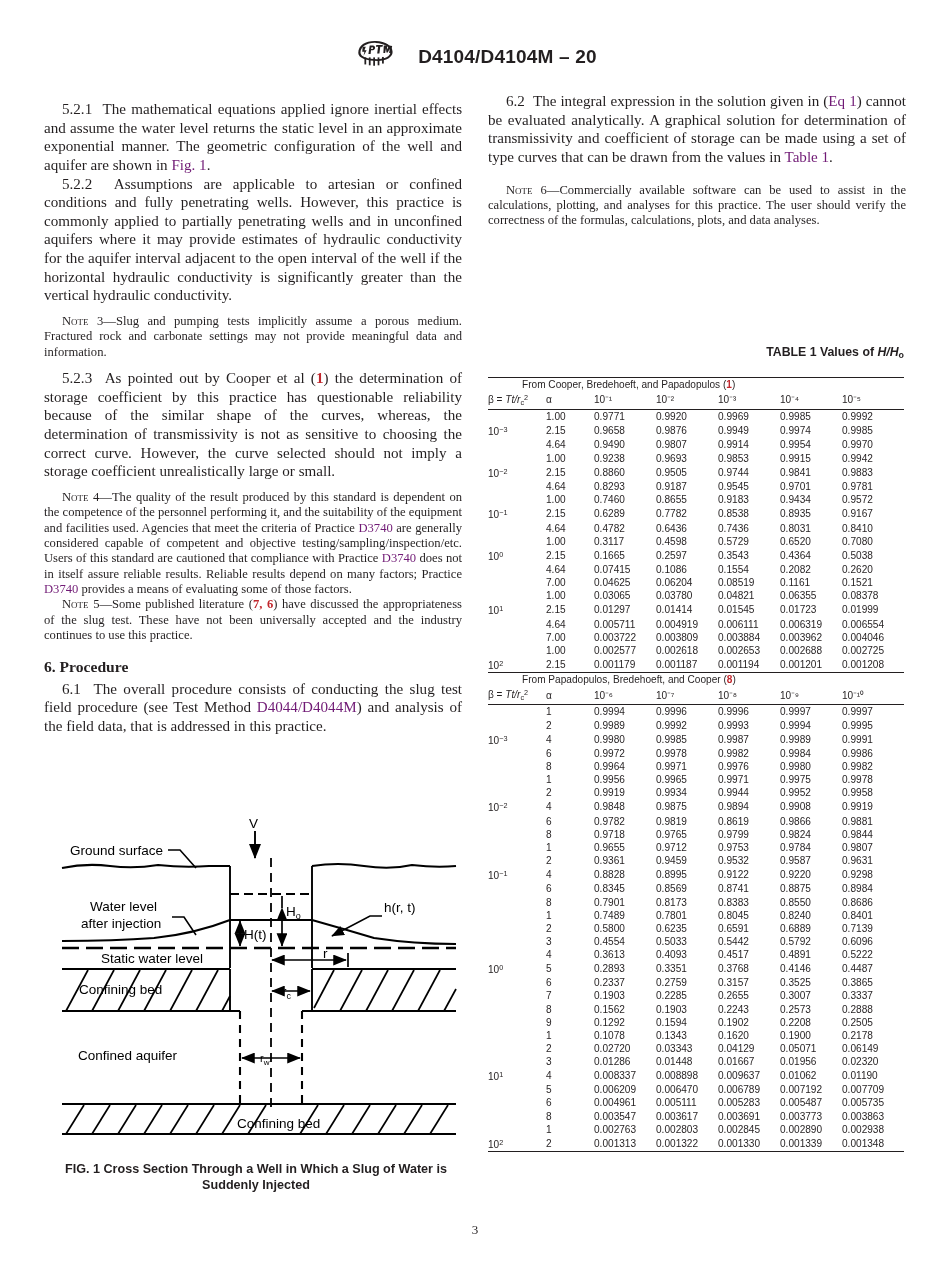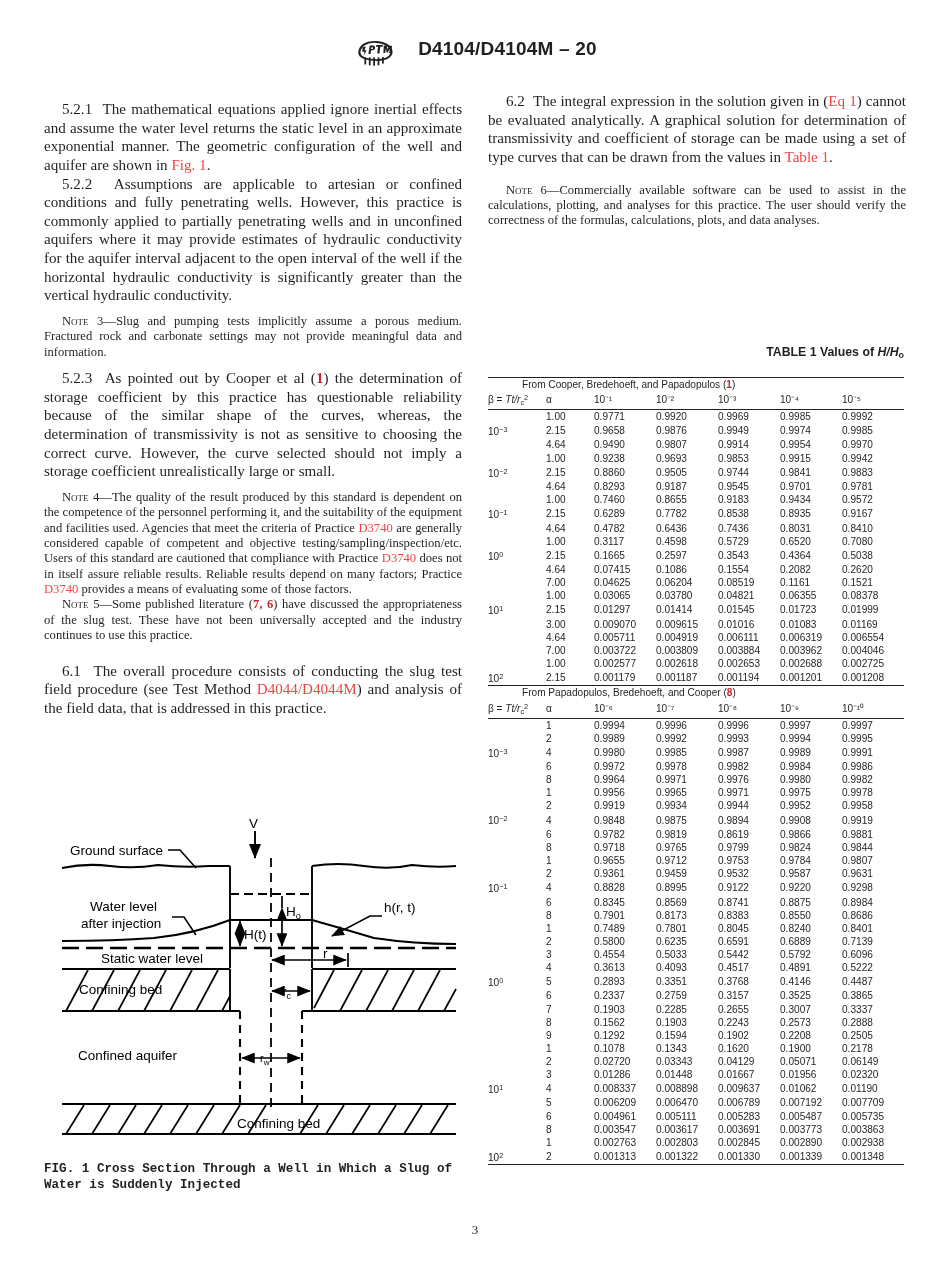--- a/index.html
+++ b/index.html
@@ -22,21 +22,21 @@
   }
 
   
   .masthead {
     position: absolute;
     top: 38px;
     left: 0;
     width: 950px;
     text-align: center;
     display: flex;
-    align-items: flex-start;
+    align-items: flex-end;
     justify-content: center;
     gap: 21px;
   }
   .astm-logo { width: 44px; height: 30px; display: block; }
   .std-designation {
     font-family: "Liberation Sans", sans-serif;
     font-weight: bold;
     font-size: 19px;
     letter-spacing: 0.2px;
     color: #231f20;
@@ -68,21 +68,21 @@
   p.note {
     margin: 0;
     font-size: 12.6px;
     line-height: 1.22;
     text-align: justify;
     text-indent: 18px;
     hyphens: auto;
     -webkit-hyphens: auto;
   }
   .sp-note { height: 9px; }
-  .ref { color: #ef4444; margin-top: 16px; }
+  .ref { color: #701a75; margin-top: 16px; }
   .bold-ref { color: #c1272d; font-weight: bold; }
   .noteword {
     font-variant: small-caps;
     font-size: 12.6px;
   }
   h3.section-head {
     font-family: "Liberation Serif", serif;
     font-weight: bold;
     font-size: 15.6px;
     margin: 0;
@@ -90,24 +90,24 @@
   }
 
   
   .figure-wrap {
     position: absolute;
     left: 44px;
     top: 808px;
     width: 424px;
   }
   .fig-caption {
-    font-family: Liberation Mono, monospace;
+    font-family: Liberation Sans, sans-serif;
     font-weight: bold;
     font-size: 12.6px;
-    text-align: left;
+    text-align: center;
     line-height: 1.28;
     margin-top: 4px;
     width: 424px;
   }
 
   
   .table-wrap {
     position: absolute;
     left: 488px;
     top: 345px;
@@ -197,20 +197,21 @@
     <p class="body"><span>5.2.3</span>&nbsp;&nbsp;<span>As pointed out by Cooper et al (</span><span class="bold-ref">1</span><span>) the determination of storage coefficient by this practice has questionable reliability because of the similar shape of the curves, whereas, the determination of transmissivity is not as sensitive to choosing the correct curve. However, the curve selected should not imply a storage coefficient unrealistically large or small.</span></p>
 
     <div class="sp-note"></div>
 
     <p class="note"><span class="noteword">Note</span> <span>4</span><span>—The quality of the result produced by this standard is dependent on the competence of the personnel performing it, and the suitability of the equipment and facilities used. Agencies that meet the criteria of Practice </span><span class="ref">D3740</span><span> are generally considered capable of competent and objective testing/sampling/inspection/etc. Users of this standard are cautioned that compliance with Practice </span><span class="ref">D3740</span><span> does not in itself assure reliable results. Reliable results depend on many factors; Practice </span><span class="ref">D3740</span><span> provides a means of evaluating some of those factors.</span></p>
 
     <p class="note"><span class="noteword">Note</span> <span>5</span><span>—Some published literature (</span><span class="bold-ref">7</span><span class="bold-ref">, </span><span class="bold-ref">6</span><span>) have discussed the appropriateness of the slug test. These have not been universally accepted and the industry continues to use this practice.</span></p>
 
     <div style="height:14px"></div>
 
+    <h3 class="section-head">6.  Procedure</h3>
 
     <div style="height:4px"></div>
 
     <p class="body"><span>6.1</span>&nbsp;&nbsp;<span>The overall procedure consists of conducting the slug test field procedure (see Test Method </span><span class="ref">D4044/D4044M</span><span>) and analysis of the field data, that is addressed in this practice.</span></p>
   </div>
 
   <div class="col-right">
     <p class="body"><span>6.2</span>&nbsp;&nbsp;<span>The integral expression in the solution given in (</span><span class="ref">Eq 1</span><span>) cannot be evaluated analytically. A graphical solution for determination of transmissivity and coefficient of storage can be made using a set of type curves that can be drawn from the values in </span><span class="ref">Table 1</span><span>.</span></p>
 
     <div style="height:16px"></div>
@@ -362,29 +363,20 @@
             <td class="c-val">0.08378</td>
           </tr>
           <tr>
             <td class="c-beta">10<span class="sup">1</span></td>
             <td class="c-alpha">2.15</td>
             <td class="c-val">0.01297</td>
             <td class="c-val">0.01414</td>
             <td class="c-val">0.01545</td>
             <td class="c-val">0.01723</td>
             <td class="c-val">0.01999</td>
-          </tr>
-          <tr>
-            <td class="c-beta"></td>
-            <td class="c-alpha">3.00</td>
-            <td class="c-val">0.009070</td>
-            <td class="c-val">0.009615</td>
-            <td class="c-val">0.01016</td>
-            <td class="c-val">0.01083</td>
-            <td class="c-val">0.01169</td>
           </tr>
           <tr>
             <td class="c-beta"></td>
             <td class="c-alpha">4.64</td>
             <td class="c-val">0.005711</td>
             <td class="c-val">0.004919</td>
             <td class="c-val">0.006111</td>
             <td class="c-val">0.006319</td>
             <td class="c-val">0.006554</td>
           </tr>

